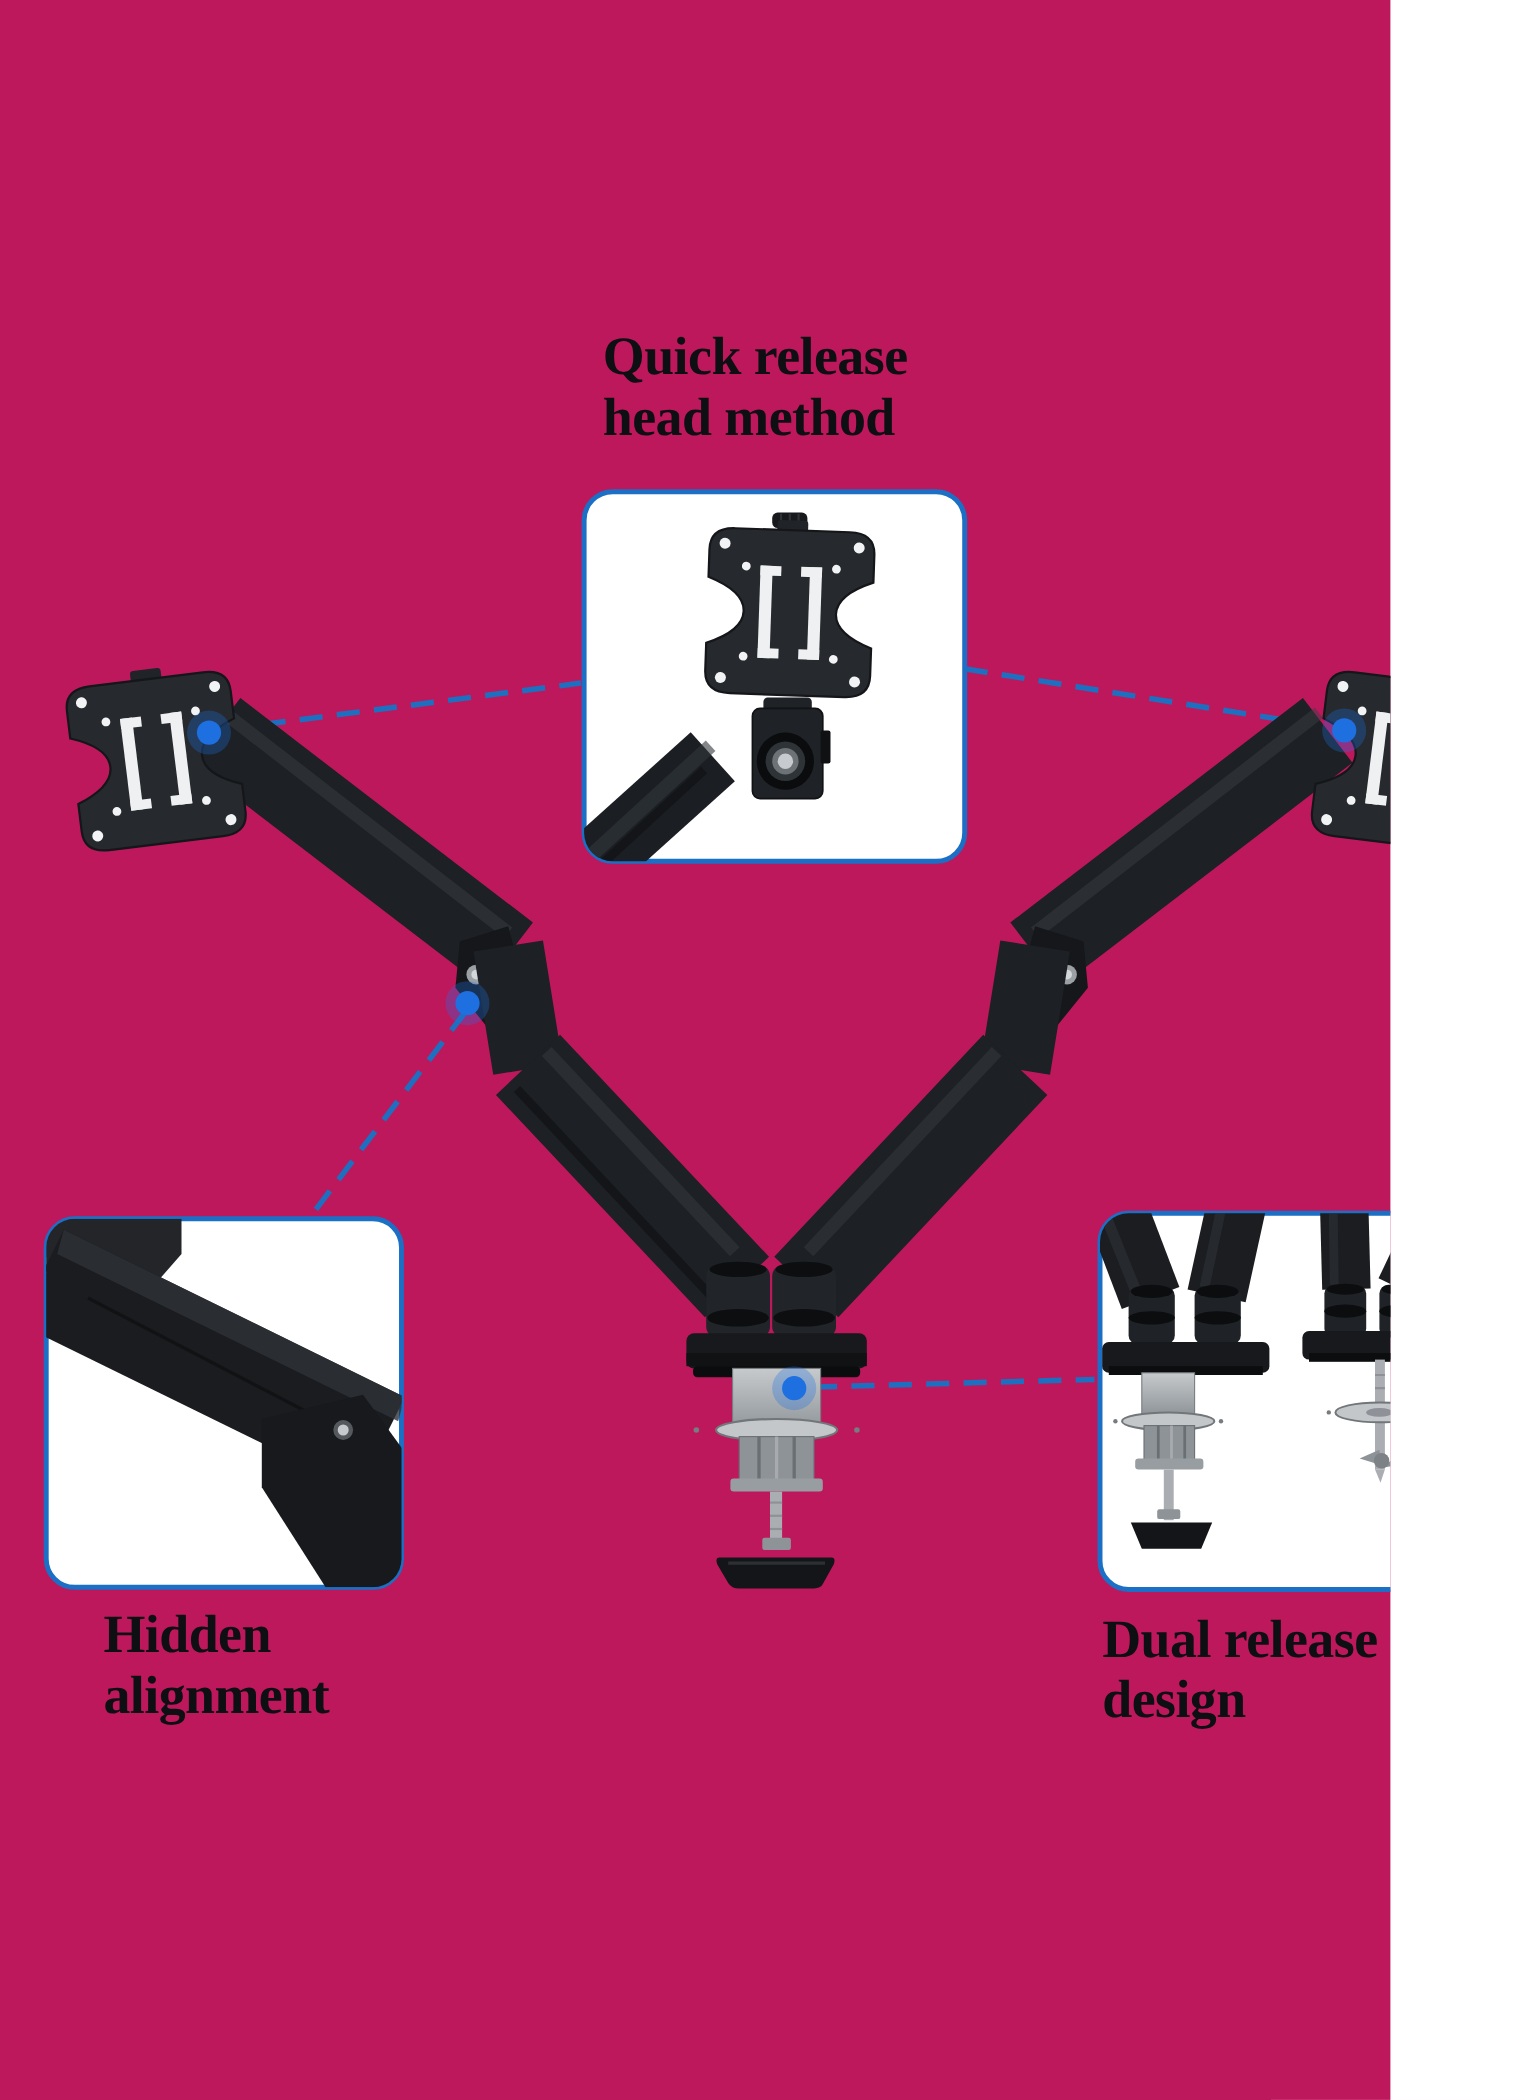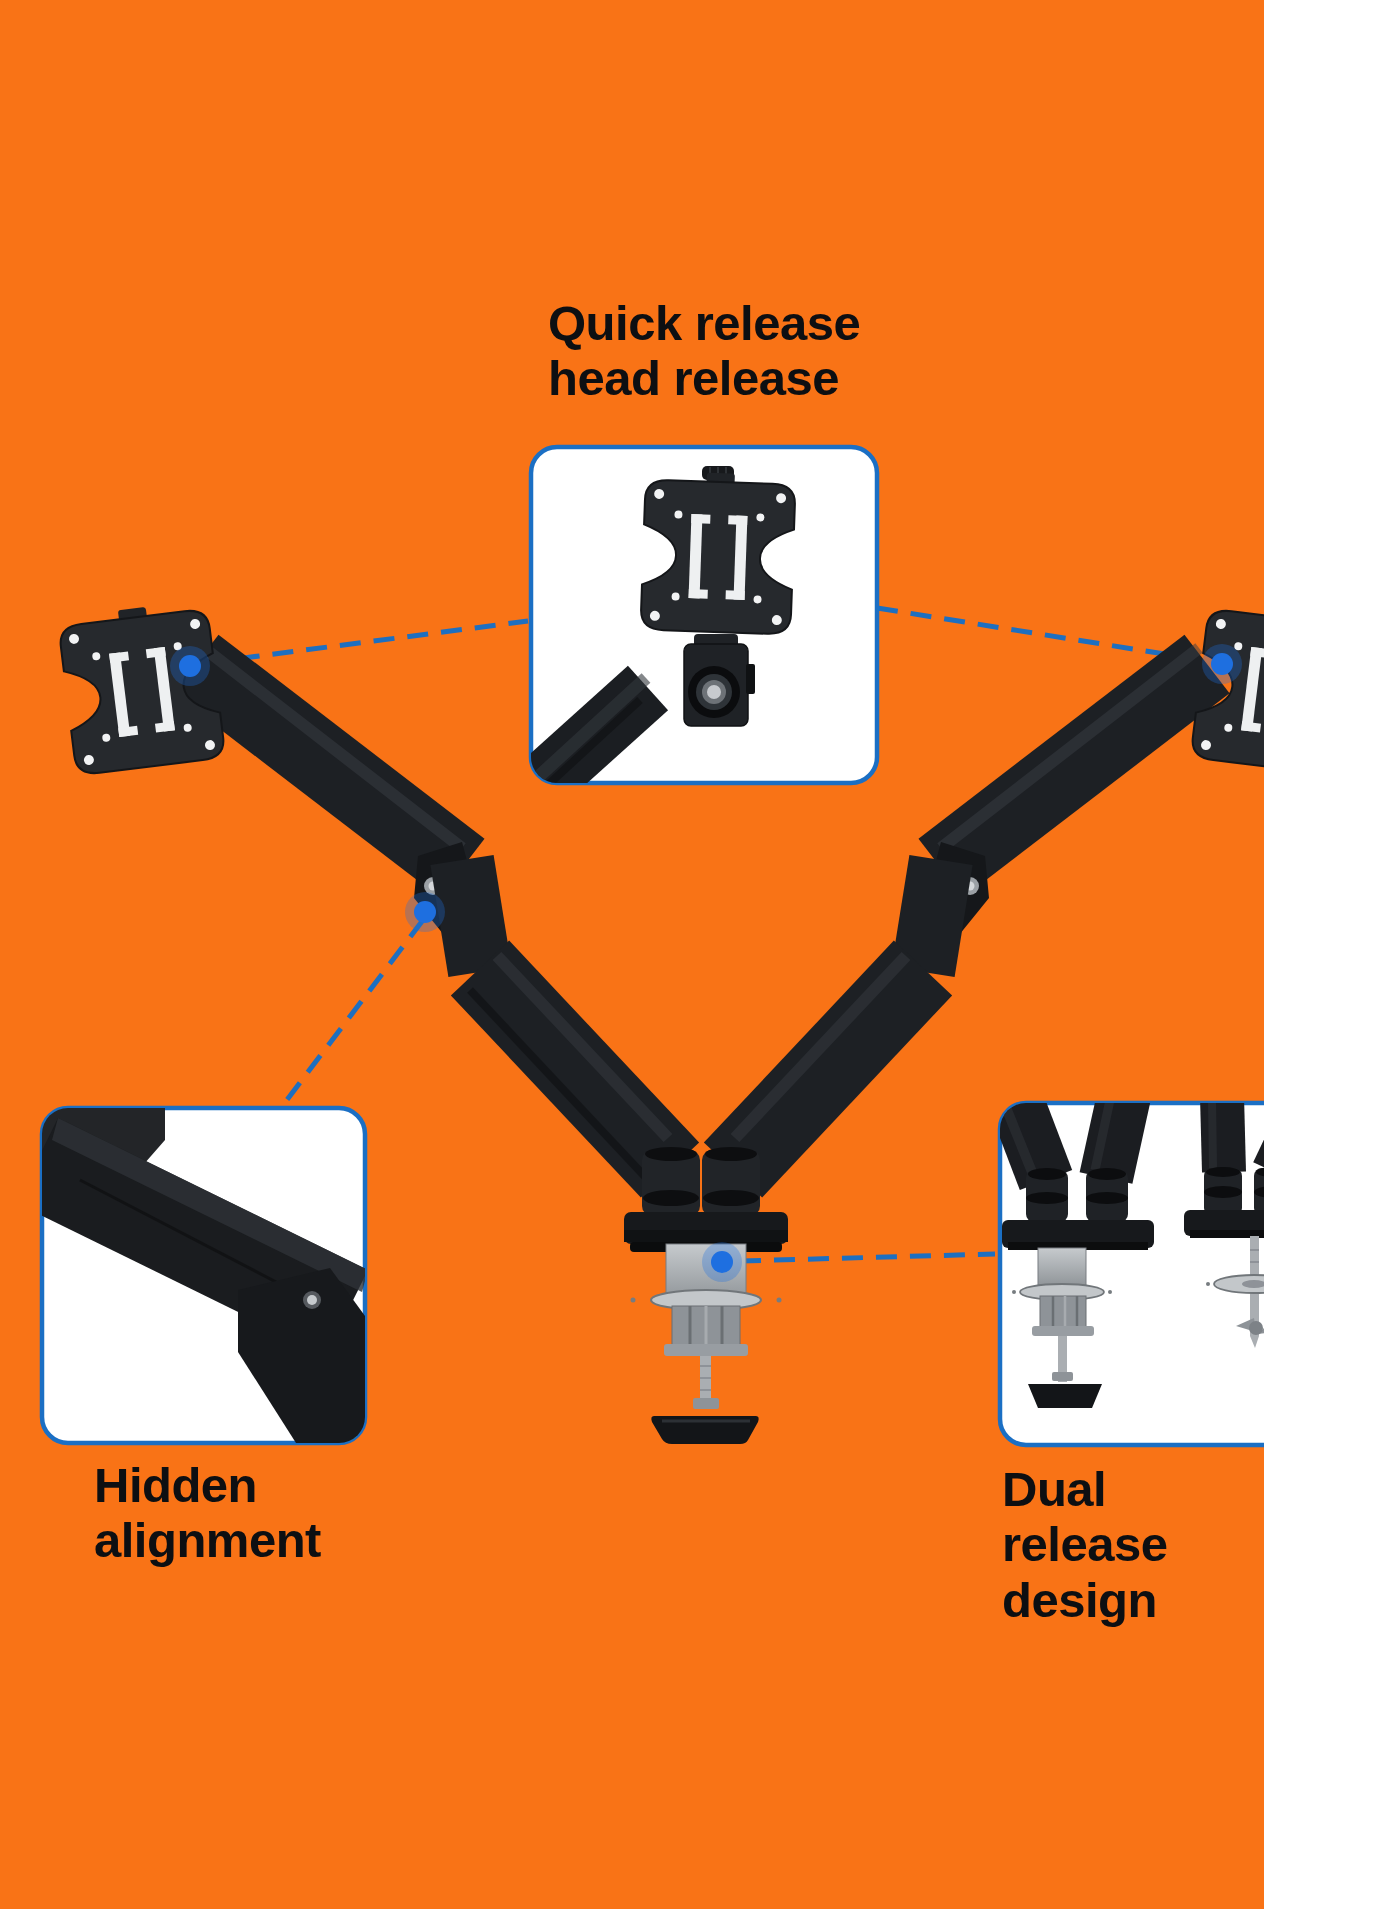--- a/index.html
+++ b/index.html
@@ -1,18 +1,18 @@
 <!DOCTYPE html>
 <html style="--accent-blue: #1b6fc4; --dash-blue: #1e6fc0; --dot-blue: #1e6fe0; --cable-teal: #3bbac4; --text-black: #0d0f12; --product-black: #1b1d21; --clamp-gray: #9aa0a6; --background: #ffffff;"><head>
 <meta charset="utf-8">
 <style>
   html,body{margin:0;padding:0;background:#ffffff;}
   .stage{
-    position:relative;width:1264px;height:1909px;background:#f97316;overflow:hidden;
-    font-family:Liberation Sans, sans-serif;
+    position:relative;width:1264px;height:1909px;background:#be185d;overflow:hidden;
+    font-family:Liberation Serif, serif;
   }
   .stage svg{position:absolute;left:0;top:0;}
   .callout-title{
     position:absolute;font-weight:bold;color:var(--text-black,#0d0f12);
     font-size:49px;line-height:1.13;letter-spacing:-0.5px;
   }
   .callout-title span{display:block;}
   
   .box{fill:#ffffff;stroke:var(--accent-blue,#1b6fc4);stroke-width:4.5;}
   .dash{fill:none;stroke:var(--dash-blue,#1e6fc0);stroke-width:5;stroke-dasharray:21 13;stroke-linecap:butt;}
@@ -244,21 +244,21 @@
         <polygon points="1272,1320 1286,1330 1258,1334" fill="#8e9398"></polygon>
         <circle cx="1256" cy="1328" r="7" fill="#7d8287"></circle>
         <polygon points="1250,1336 1259,1336 1255,1348" fill="#aaaeb2"></polygon>
       </g>
     </g>
   </g>
 </svg>
 
 <div class="callout-title" style="left:548px;top:296px;">
   <span>Quick release</span>
-  <span>head release</span>
+  <span>head method</span>
 </div>
 
 <div class="callout-title" style="left:94px;top:1458px;">
   <span>Hidden</span>
   <span>alignment</span>
 </div>
 
 <div class="callout-title" style="left:1002px;top:1462px;">
   <span>Dual release</span>
   <span>design</span>

